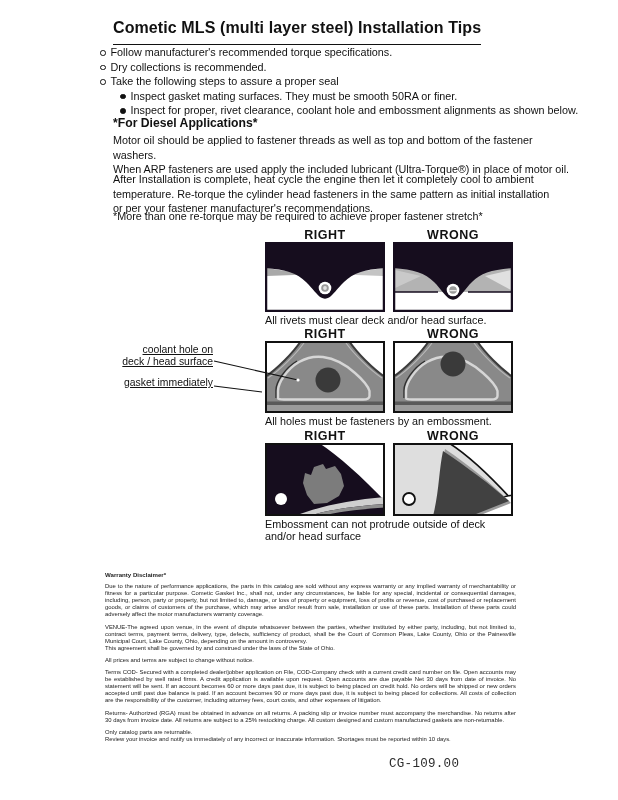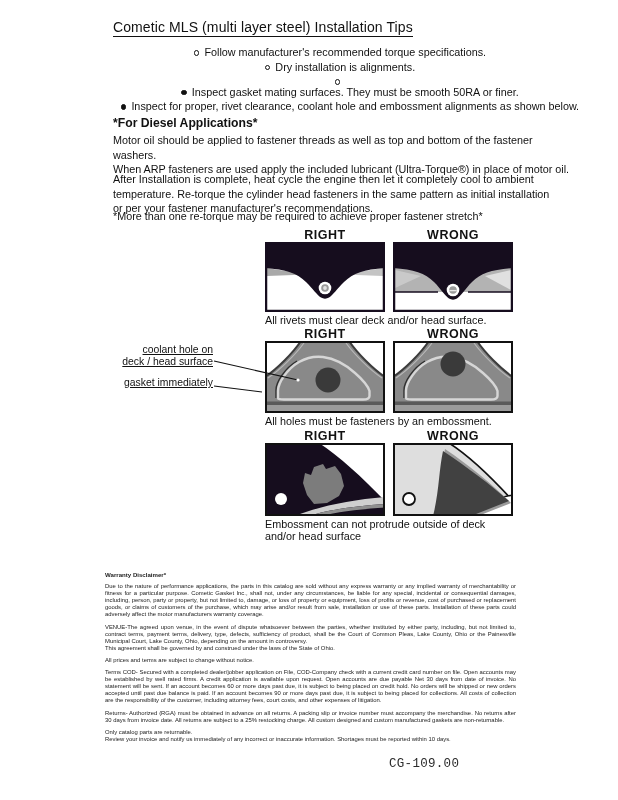--- a/index.html
+++ b/index.html
@@ -1,23 +1,23 @@
 <!DOCTYPE html>
 <html><head>
 <meta charset="utf-8">
 <style>
   html,body{margin:0;padding:0;background:#ffffff;}
   body{font-family:"Liberation Sans","DejaVu Sans",sans-serif;color:#111;}
   .page{position:relative;width:618px;height:800px;background:#fff;overflow:hidden;}
 
-  .title{position:absolute;left:113px;top:19px;font-size:14px;font-weight:normal;
-         border-bottom:1.5px solid #111;padding-bottom:1px;letter-spacing:.1px;}
+  .title{position:absolute;left:113px;top:19px;font-size:16px;font-weight:bold;
+         border-bottom:1.5px solid #111;padding-bottom:7px;letter-spacing:.1px;}
 
   .bullets{position:absolute;left:100px;top:45px;font-size:10.8px;line-height:14.5px;width:480px;}
-  .b-row{display:flex;align-items:flex-start;justify-content:center;}
+  .b-row{display:flex;align-items:flex-start;}
   .b-row.sub{margin-left:20px;}
   .marker{flex:0 0 auto;width:3.5px;height:3.5px;border-radius:50%;margin:5px 5px 0 0;}
   .marker.open{border:1px solid #111;}
   .marker.fill{background:#111;border:1px solid #111;}
   .b-text{white-space:nowrap;}
 
   .diesel-head{position:absolute;left:113px;top:116px;font-size:12.2px;font-weight:bold;}
   .para{position:absolute;left:113px;font-size:10.8px;line-height:14.5px;width:460px;}
   .prel{white-space:pre-line;}
   #para1{top:133px;} #para2{top:172px;} #para3{top:209px;}
@@ -48,24 +48,25 @@
 
   <div class="title">Cometic MLS (multi layer steel) Installation Tips</div>
 
   <div class="bullets">
     <div class="b-row">
       <span class="marker open"></span>
       <span class="b-text">Follow manufacturer's recommended torque specifications.</span>
     </div>
     <div class="b-row">
       <span class="marker open"></span>
-      <span class="b-text">Dry installation is alignments.</span>
+      <span class="b-text">Dry collections is recommended.</span>
     </div>
     <div class="b-row">
       <span class="marker open"></span>
+      <span class="b-text">Take the following steps to assure a proper seal</span>
     </div>
     <div class="b-row sub">
       <span class="marker fill"></span>
       <span class="b-text">Inspect gasket mating surfaces.  They must be smooth 50RA or finer.</span>
     </div>
     <div class="b-row sub">
       <span class="marker fill"></span>
       <span class="b-text">Inspect for proper, rivet clearance, coolant hole and embossment alignments as shown below.</span>
     </div>
   </div>

